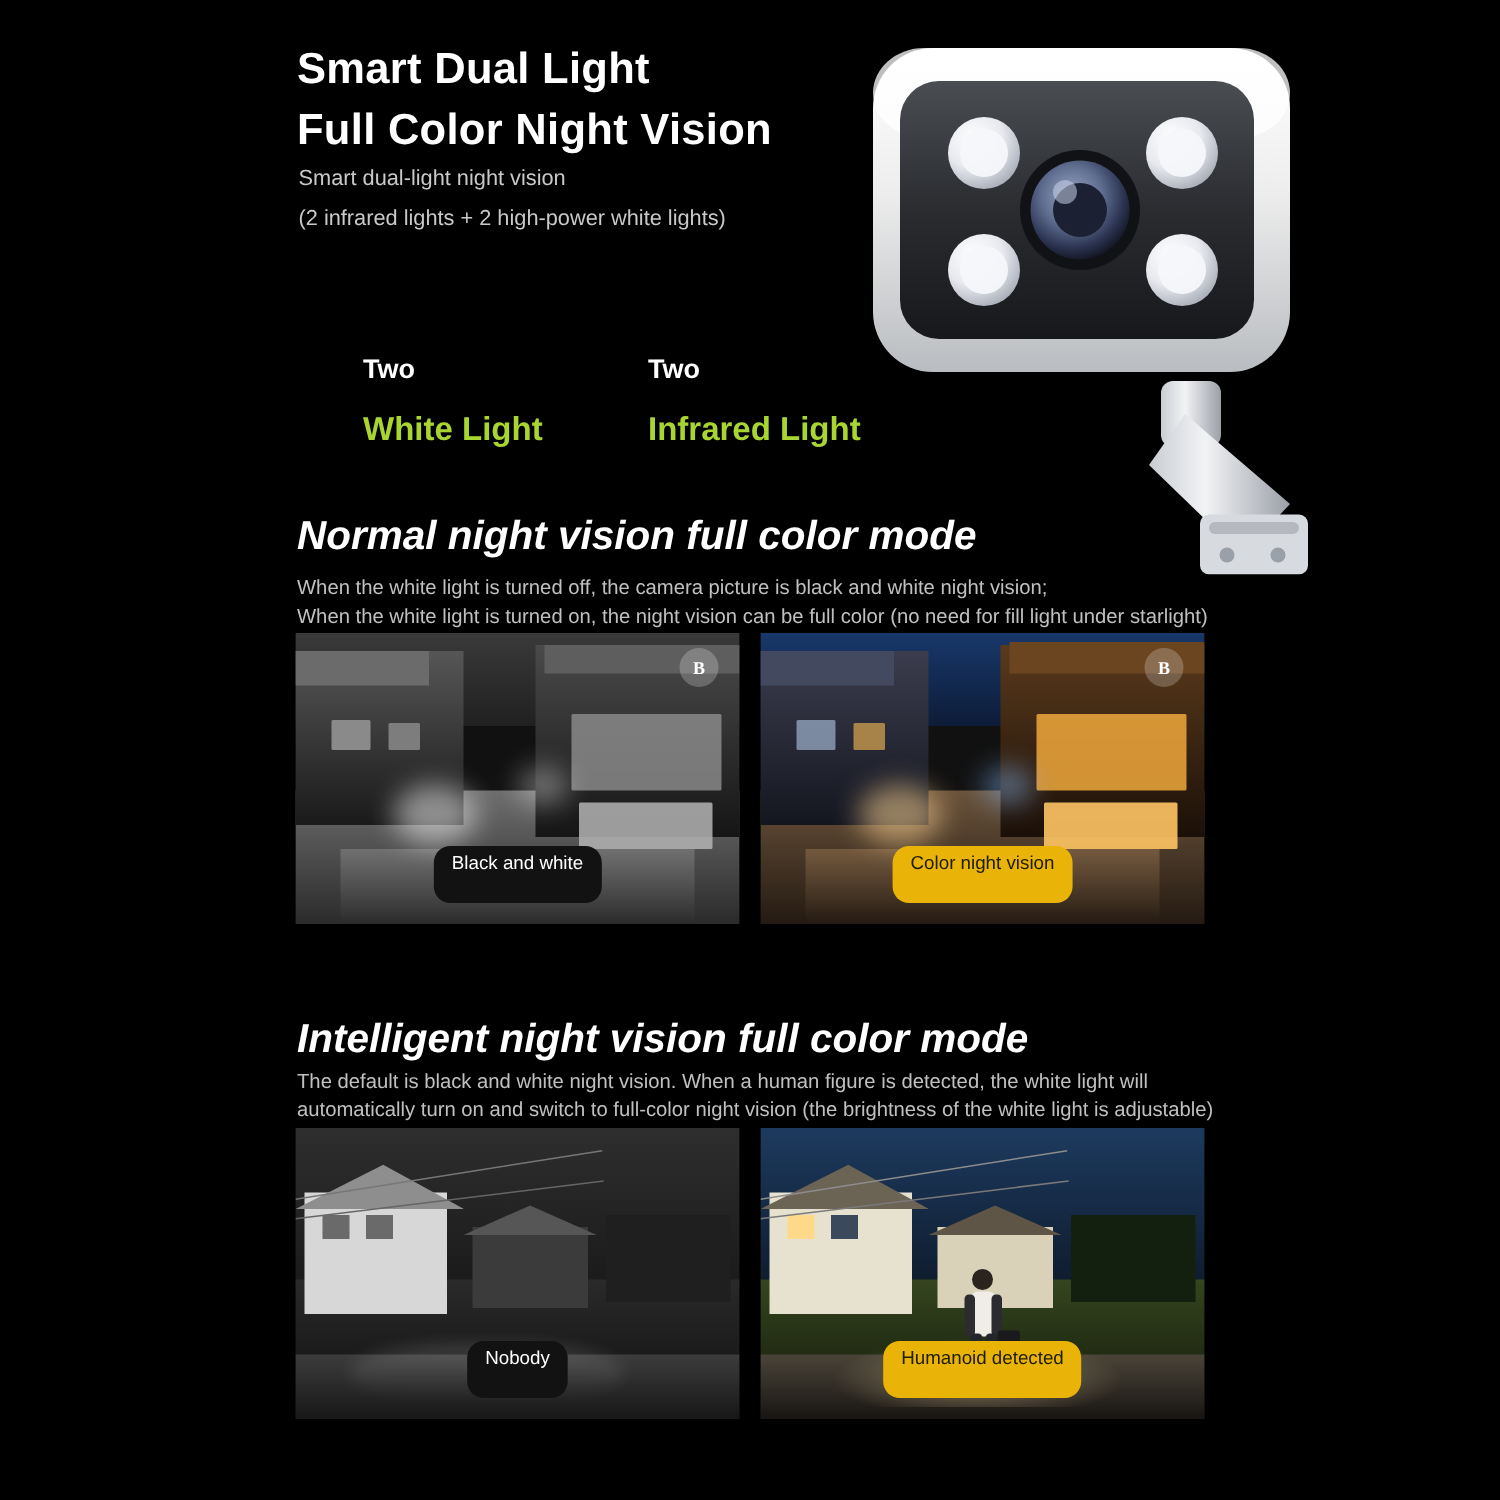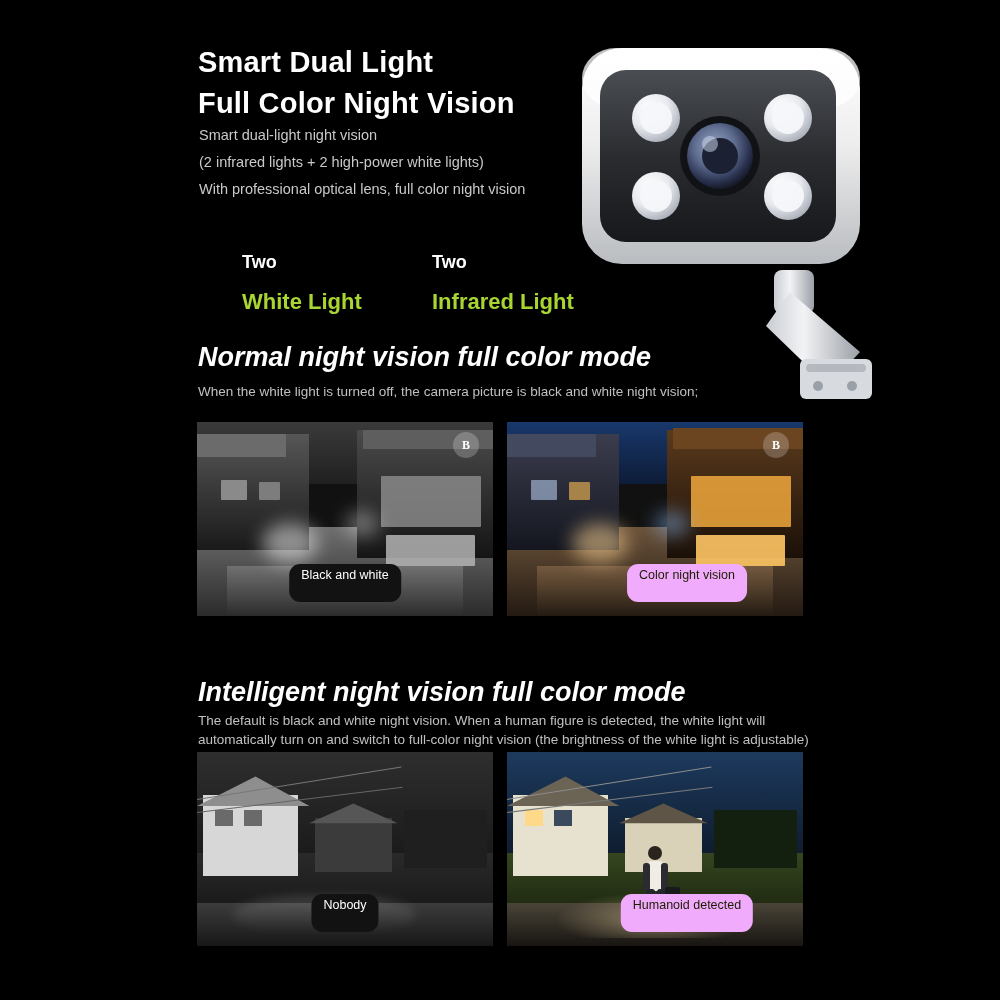--- a/index.html
+++ b/index.html
@@ -19,21 +19,21 @@
   .page {
     position: relative;
     width: 1000px;
     height: 1000px;
     background: #000000;
   }
 
   
   .hero {
     position: absolute;
-    left: 0; top: 16px;
+    left: 0; top: 0;
     width: 1000px;
     height: 390px;
   }
   .hero-title {
     position: absolute;
     left: 198px;
     top: 26px;
     width: 400px;
   }
   .hero-title .line {
@@ -128,23 +128,22 @@
     border-radius: 11px;
     font-size: 12.5px;
     line-height: 14px;
     white-space: nowrap;
   }
   .shot-label.dark {
     background: #121212;
     color: #ffffff;
   }
   .shot-label.green {
-    background: #f0abfc;
+    background: #eab308;
     color: #1c1c00;
-    margin-left: 32px;
   }
 
   
   .ph { position: absolute; }
 
   
   .street {
     position: absolute;
     inset: 0;
   }
@@ -197,21 +196,20 @@
   <div class="hero">
 
     <div class="hero-title">
       <div class="line">Smart Dual Light</div>
       <div class="line">Full Color Night Vision</div>
     </div>
 
     <div class="hero-sub">
       <div class="sline">Smart dual-light night vision</div>
       <div class="sline">(2 infrared lights + 2 high-power white lights)</div>
-      <div class="sline">With professional optical lens, full color night vision</div>
     </div>
 
     <div class="light-cols">
       <div class="light-col a">
         <div class="count">Two</div>
         <div class="kind">White Light</div>
       </div>
       <div class="light-col b">
         <div class="count">Two</div>
         <div class="kind">Infrared Light</div>
@@ -282,20 +280,21 @@
           <circle cx="150" cy="110" r="8" fill="#c9d4ea" opacity=".55"></circle>
         </g>
       </svg>
     </div>
   </div>
 
   <div>
     <div class="section-title" style="top:340px;">Normal night vision full color mode</div>
     <div class="section-desc" style="top:382px;">
       <div>When the white light is turned off, the camera picture is black and white night vision;</div>
+      <div>When the white light is turned on, the night vision can be full color (no need for fill light under starlight)</div>
     </div>
 
     <div class="shot" style="left:197px; top:422px; width:296px; height:194px;">
       <div class="street">
         <div class="sky" style="background:linear-gradient(#3a3a3a,#202020);"></div>
         <div class="ground" style="background:linear-gradient(#6d6d6d,#2b2b2b);"></div>
         <div class="bldgL" style="background:linear-gradient(#565656,#1a1a1a);"></div>
         <div class="bldgR" style="background:linear-gradient(#4a4a4a,#151515);"></div>
         <div class="ph" style="left:0;top:6%;width:30%;height:12%;background:#6b6b6b;"></div>
         <div class="ph" style="left:56%;top:4%;width:44%;height:10%;background:#5e5e5e;"></div>

